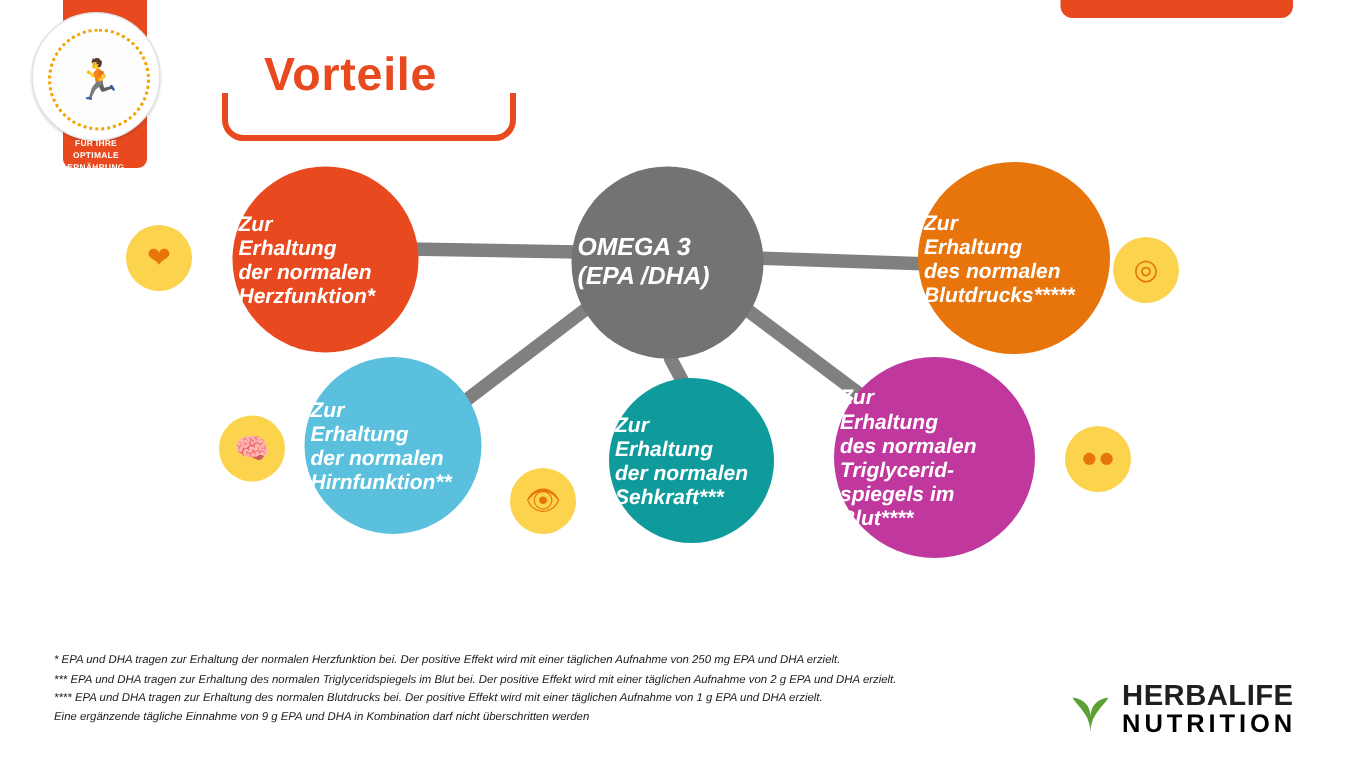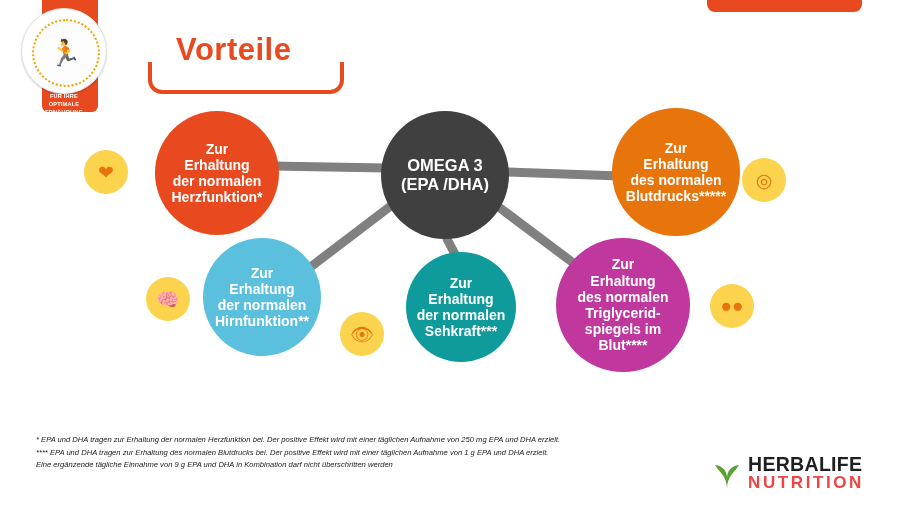--- a/index.html
+++ b/index.html
@@ -103,33 +103,34 @@
 
   
   .lines { position: absolute; left: 0; top: 0; }
 
   .node {
     position: absolute;
     border-radius: 50%;
     display: flex;
     align-items: center;
     justify-content: center;
-    text-align: center;
+    text-align: left;
     color: #ffffff;
     font-weight: bold;
     line-height: 1.16;
     box-sizing: border-box;
     padding: 4px;
+    font-style: italic;
   }
   .node span { display: block; width: 100%; white-space: pre-line; }
 
   .node-center {
     left: 381px; top: 111px;
     width: 128px; height: 128px;
-    background: #404040;
+    background: #737373;
     font-size: 16.5px;
   }
   .node-heart {
     left: 155px; top: 111px;
     width: 124px; height: 124px;
     background: #e8491f;
     font-size: 14px;
   }
   .node-brain {
     left: 203px; top: 238px;
@@ -204,21 +205,21 @@
   .logo-text { line-height: 1; }
   .logo-line1 {
     font-size: 19.5px;
     font-weight: bold;
     color: #1f1f1f;
     letter-spacing: .3px;
   }
   .logo-line2 {
     font-size: 17px;
     font-weight: bold;
-    color: #ef4444;
+    color: #000000;
     letter-spacing: 2.6px;
     text-align: center;
   }
 </style>
 </head>
 <body>
 
 <div class="stage">
 
   <div class="top-right-bar"></div>
@@ -289,20 +290,21 @@
   </div>
 
   <div class="icon-bubble icon-heart">❤</div>
   <div class="icon-bubble icon-brain">🧠</div>
   <div class="icon-bubble icon-eye">👁</div>
   <div class="icon-bubble icon-cells">●●</div>
   <div class="icon-bubble icon-bp">◎</div>
 
   <div class="footnotes">
     <div>* EPA und DHA tragen zur Erhaltung der normalen Herzfunktion bei. Der positive Effekt wird mit einer täglichen Aufnahme von 250 mg EPA und DHA erzielt.</div>
+    <div>*** EPA und DHA tragen zur Erhaltung des normalen Triglyceridspiegels im Blut bei. Der positive Effekt wird mit einer täglichen Aufnahme von 2 g EPA und DHA erzielt.</div>
     <div>**** EPA und DHA tragen zur Erhaltung des normalen Blutdrucks bei. Der positive Effekt wird mit einer täglichen Aufnahme von 1 g EPA und DHA erzielt.</div>
     <div>Eine ergänzende tägliche Einnahme von 9 g EPA und DHA in Kombination darf nicht überschritten werden</div>
   </div>
 
   <div class="logo">
     <svg class="logo-leaf" viewBox="0 0 30 34">
       <path d="M15 33 C15 20 7 16 3 9 C11 10 15 15 15 22 C15 15 19 10 27 9 C23 16 15 20 15 33 Z" fill="#5aa033"></path>
     </svg>
     <div class="logo-text">
       <div class="logo-line1">HERBALIFE</div>

